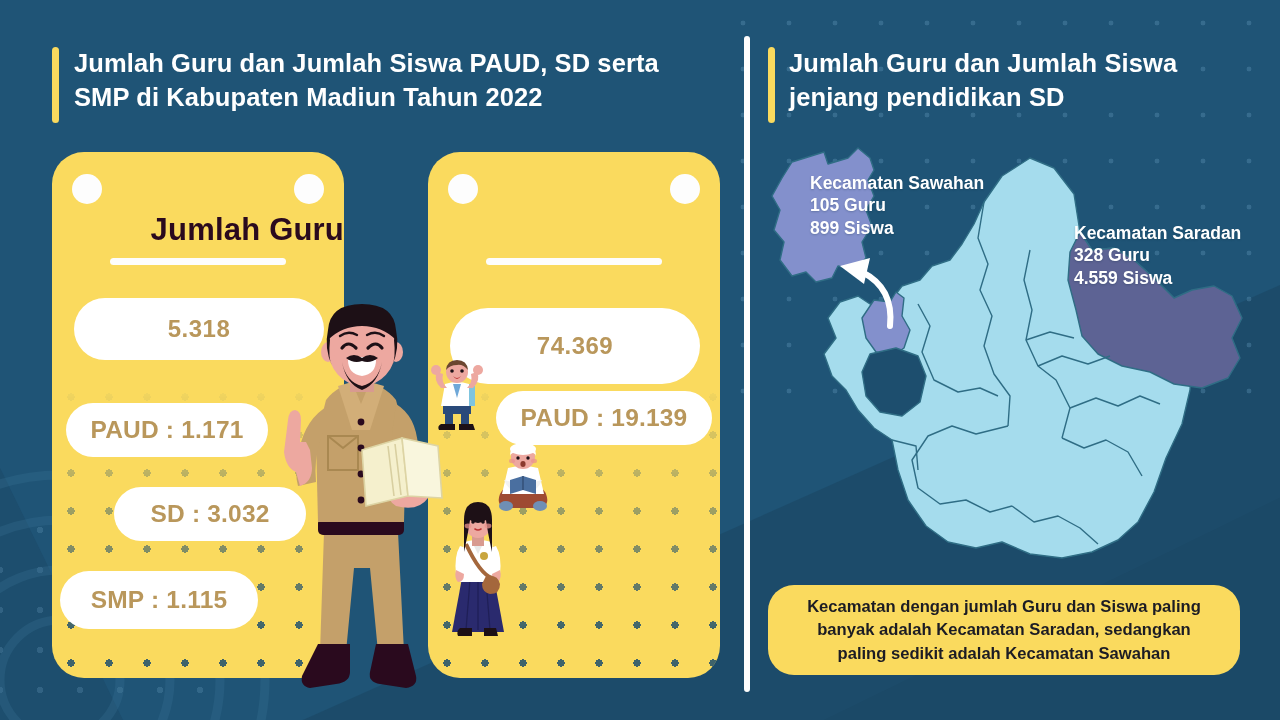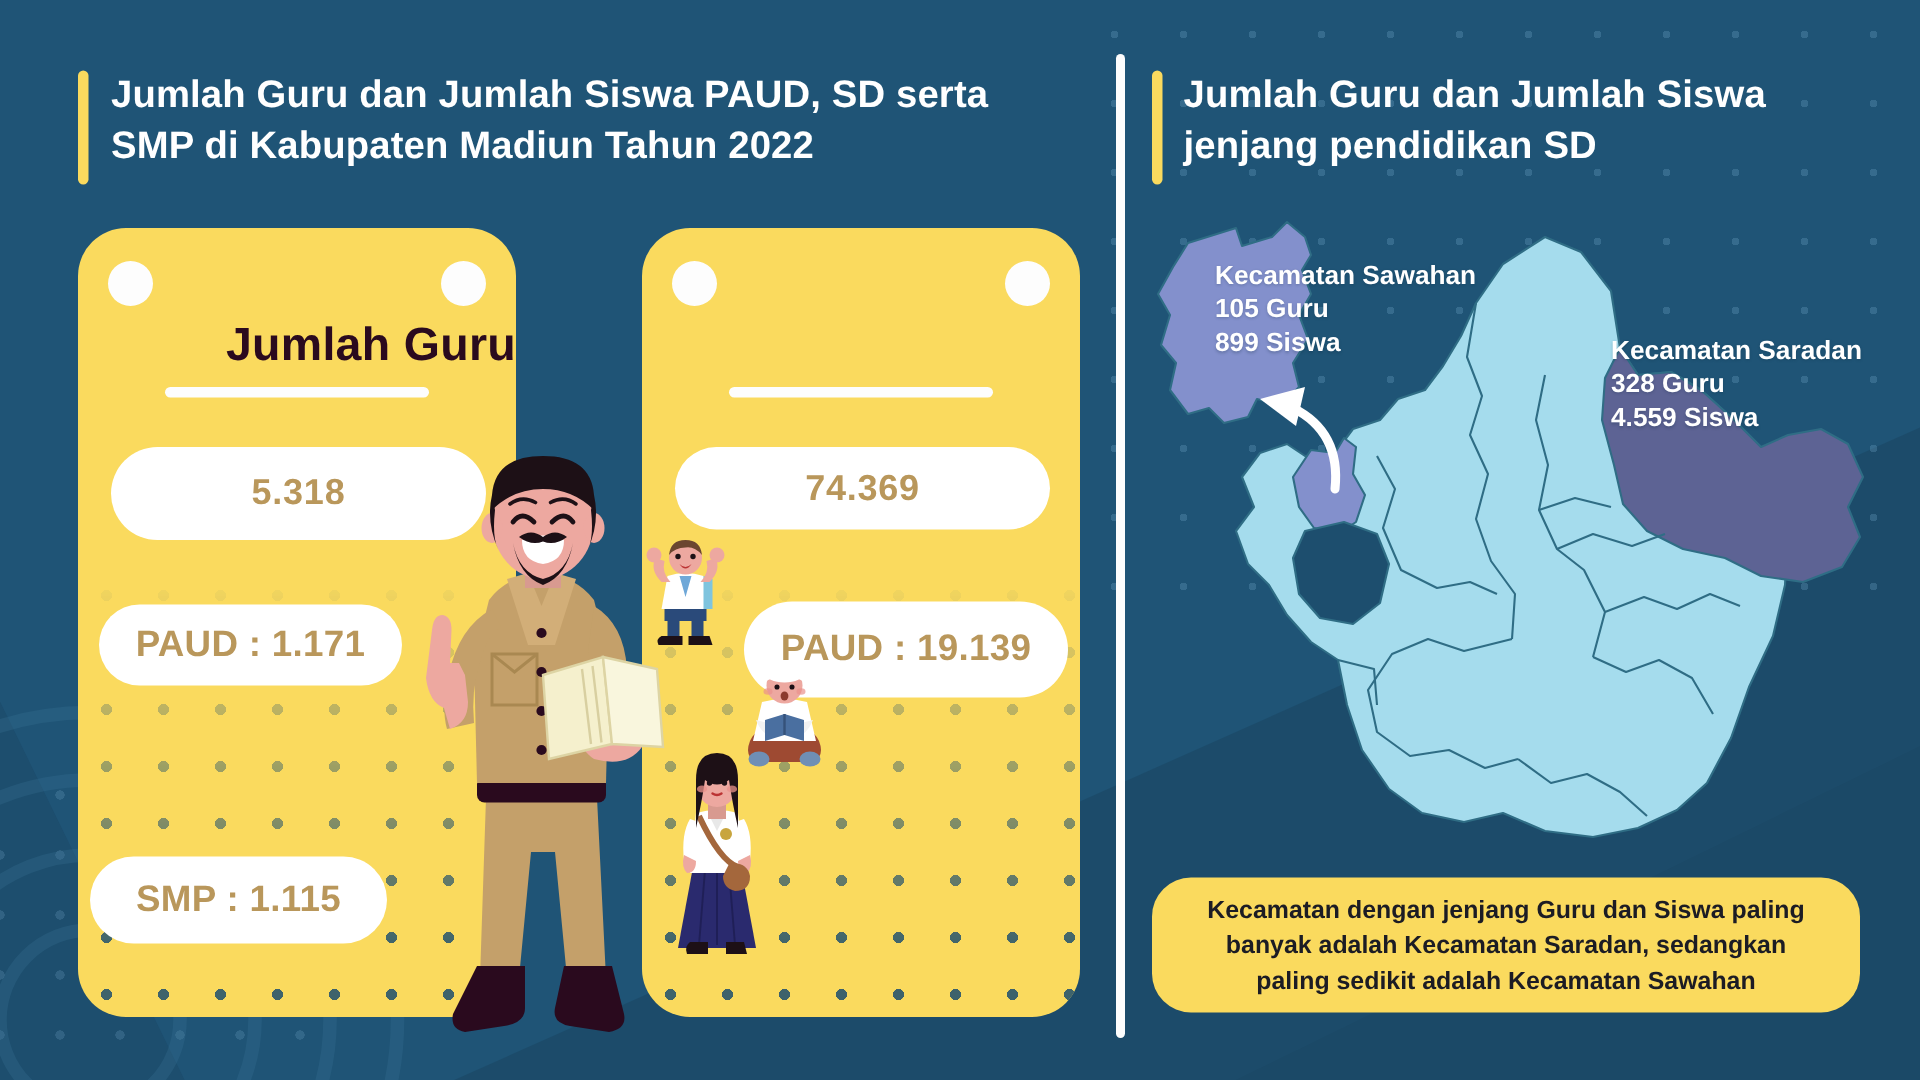--- a/index.html
+++ b/index.html
@@ -99,22 +99,22 @@
     color:#b9975b; font-weight:bold;
   }
   .pill.big { font-size:24px; letter-spacing:.5px; }
   .pill.sub { font-size:24.5px; letter-spacing:.2px; }
 
   #guru-total  { left:22px; top:146px; width:250px; height:62px; }
   #guru-paud   { left:14px; top:251px; width:202px; height:54px; }
   #guru-sd     { left:62px; top:335px; width:192px; height:54px; }
   #guru-smp    { left:8px; top:419px; width:198px; height:58px; }
 
-  #siswa-total { left:22px; top:146px; width:250px; height:55px; }
-  #siswa-paud  { left:68px; top:249px; width:216px; height:64px; }
+  #siswa-total { left:22px; top:156px; width:250px; height:76px; }
+  #siswa-paud  { left:68px; top:239px; width:216px; height:54px; }
   #siswa-sd    { left:84px; top:335px; width:200px; height:56px; }
   #siswa-smp   { left:74px; top:409px; width:210px; height:56px; }
 
   
   .illus { position:absolute; }
   #teacher  { left:266px; top:300px; width:190px; height:412px; z-index:6; }
   #kid-paud { left:425px; top:358px; width:64px;  height:80px;  z-index:7; }
   #kid-sd   { left:488px; top:440px; width:70px;  height:76px;  z-index:7; }
   #kid-smp  { left:446px; top:500px; width:64px;  height:148px; z-index:7; }
 
@@ -170,20 +170,21 @@
 <div class="divider"></div>
 
 <div class="card" id="card-guru">
   <div class="card-dots"></div>
   <div class="punch l"></div>
   <div class="punch r"></div>
   <div class="card-head">Jumlah Guru</div>
   <div class="card-rule"></div>
   <div class="pill big" id="guru-total">5.318</div>
   <div class="pill sub" id="guru-paud">PAUD : 1.171</div>
+  <div class="pill sub" id="guru-sd">SD : 3.032</div>
   <div class="pill sub" id="guru-smp">SMP : 1.115</div>
 </div>
 
 <div class="card" id="card-siswa">
   <div class="card-dots"></div>
   <div class="punch l"></div>
   <div class="punch r"></div>
   <div class="card-rule"></div>
   <div class="pill big" id="siswa-total">74.369</div>
   <div class="pill sub" id="siswa-paud">PAUD : 19.139</div>
@@ -350,15 +351,15 @@
   </g>
 </svg>
 
 <div class="map-label" id="label-sawahan">Kecamatan Sawahan
 105 Guru
 899 Siswa</div>
 <div class="map-label" id="label-saradan">Kecamatan Saradan
 328 Guru
 4.559 Siswa</div>
 
-<div id="note">Kecamatan dengan jenjang Guru dan Siswa paling
+<div id="note">Kecamatan dengan jumlah Guru dan Siswa paling
 banyak adalah Kecamatan Saradan, sedangkan
 paling sedikit adalah Kecamatan Sawahan</div>
 
 </body></html>

